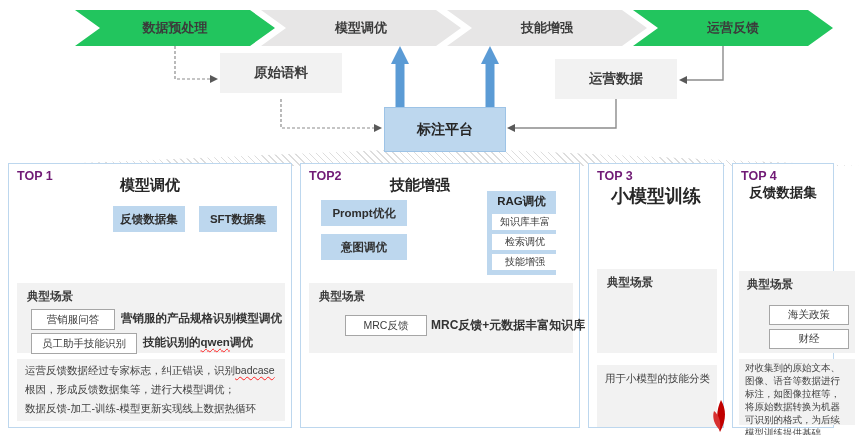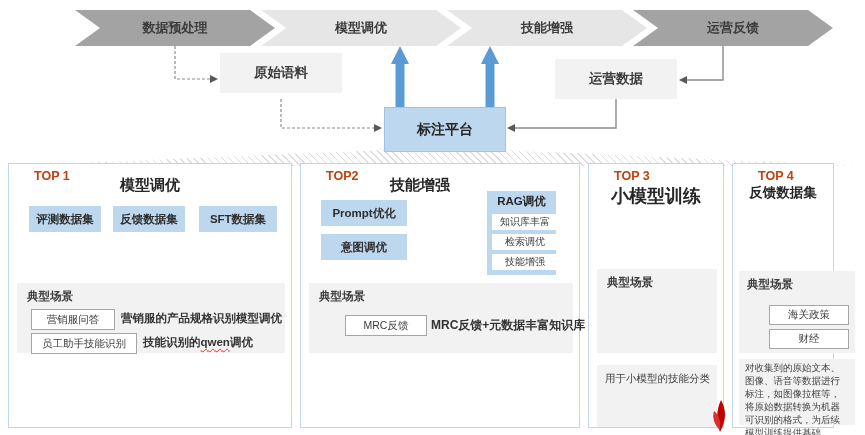--- a/index.html
+++ b/index.html
@@ -7,21 +7,21 @@
     position:relative;width:865px;height:435px;background:#ffffff;overflow:hidden;
     font-family:"Liberation Sans","DejaVu Sans",sans-serif;color:#3b3b3b;
   }
   
   .stage{
     position:absolute;top:10px;height:36px;width:200px;
     display:flex;align-items:center;justify-content:center;
     font-size:13px;font-weight:bold;color:#3b3b3b;
     clip-path:polygon(25px 50%,0 0,calc(100% - 25px) 0,100% 50%,calc(100% - 25px) 100%,0 100%);
   }
-  .stage.blue{background:#a3a3a3;}
+  .stage.blue{background:#22c55e;}
   .stage.gray{background:#e7e6e6;}
   
   .midbox{
     position:absolute;background:#f2f2f2;display:flex;align-items:center;justify-content:center;
     font-size:13.5px;font-weight:bold;color:#3b3b3b;
   }
   .platform{
     position:absolute;left:384px;top:107px;width:120px;height:43px;background:#bdd7ee;
     border:1px solid #9dc3e6;display:flex;align-items:center;justify-content:center;
     font-size:14px;font-weight:bold;color:#262626;z-index:3;
@@ -30,21 +30,21 @@
   .funnel{
     position:absolute;left:10px;top:150px;width:850px;height:16px;z-index:0;
     background:repeating-linear-gradient(45deg,rgba(120,120,120,.25) 0 1px,transparent 1px 5px);
     clip-path:polygon(376px 0,494px 0,100% 100%,0 100%);
   }
   
   .panel{
     position:absolute;top:163px;height:265px;background:#fff;border:1px solid #bdd7ee;
     box-sizing:border-box;z-index:1;
   }
-  .toplabel{position:absolute;left:25px;top:5px;font-size:12.5px;font-weight:bold;color:#c2410c;}
+  .toplabel{position:absolute;left:8px;top:5px;font-size:12.5px;font-weight:bold;color:#701a75;}
   .ptitle{position:absolute;left:0;right:0;top:12px;text-align:center;font-size:15px;font-weight:bold;color:#262626;}
   .chip{
     position:absolute;background:#bdd7ee;display:flex;align-items:center;justify-content:center;
     font-size:11.5px;font-weight:bold;color:#2e2e2e;height:26px;
   }
   .grayblock{position:absolute;background:#f2f2f2;text-decoration:underline;}
   .scen-label{position:absolute;left:10px;top:6px;font-size:11.5px;font-weight:bold;color:#3b3b3b;}
   .tagbox{
     position:absolute;background:#fff;border:1px solid #a6a6a6;height:19px;
     display:flex;align-items:center;justify-content:center;font-size:10.5px;color:#3b3b3b;
@@ -107,32 +107,37 @@
 
     <line x1="400" y1="107" x2="400" y2="62" stroke="#5b9bd5" stroke-width="9"></line>
     <polygon points="391,64 409,64 400,46" fill="#5b9bd5"></polygon>
     <line x1="490" y1="107" x2="490" y2="62" stroke="#5b9bd5" stroke-width="9"></line>
     <polygon points="481,64 499,64 490,46" fill="#5b9bd5"></polygon>
   </svg>
 
   <div class="panel" style="left:8px;width:284px">
     <div class="toplabel">TOP 1</div>
     <div class="ptitle">模型调优</div>
-    <div class="chip" style="left:20px;top:42px;width:72px">评测数据集</div>
     <div class="chip" style="left:190px;top:42px;width:78px">SFT数据集</div>
     <div class="chip" style="left:104px;top:42px;width:72px">反馈数据集</div>
 
     <div class="grayblock" style="left:8px;top:119px;width:268px;height:70px">
       <div class="scen-label">典型场景</div>
       <div class="tagbox" style="left:14px;top:26px;width:82px">营销服问答</div>
       <div class="scen-desc" style="left:104px;top:28px">营销服的产品规格识别模型调优</div>
       <div class="tagbox" style="left:14px;top:50px;width:104px">员工助手技能识别</div>
       <div class="scen-desc" style="left:126px;top:52px"><span>技能识别的</span><span class="misspell">qwen</span><span>调优</span></div>
     </div>
 
+    <div class="grayblock" style="left:8px;top:195px;width:268px;height:62px">
+      <div class="desc-text" style="left:8px;top:2px;width:254px">
+        <span>运营反馈数据经过专家标志，纠正错误，识别</span><span class="misspell">badcase</span><span>根因，形成反馈数据集等，进行大模型调优；</span>
+        <div>数据反馈-加工-训练-模型更新实现线上数据热循环</div>
+      </div>
+    </div>
   </div>
 
   <div class="panel" style="left:300px;width:280px">
     <div class="toplabel">TOP2</div>
     <div class="ptitle" style="left:-40px">技能增强</div>
     <div class="chip" style="left:20px;top:36px;width:86px">Prompt优化</div>
     <div class="chip" style="left:20px;top:70px;width:86px">意图调优</div>
 
     <div class="rag">
       <div class="rag-title">RAG调优</div>

